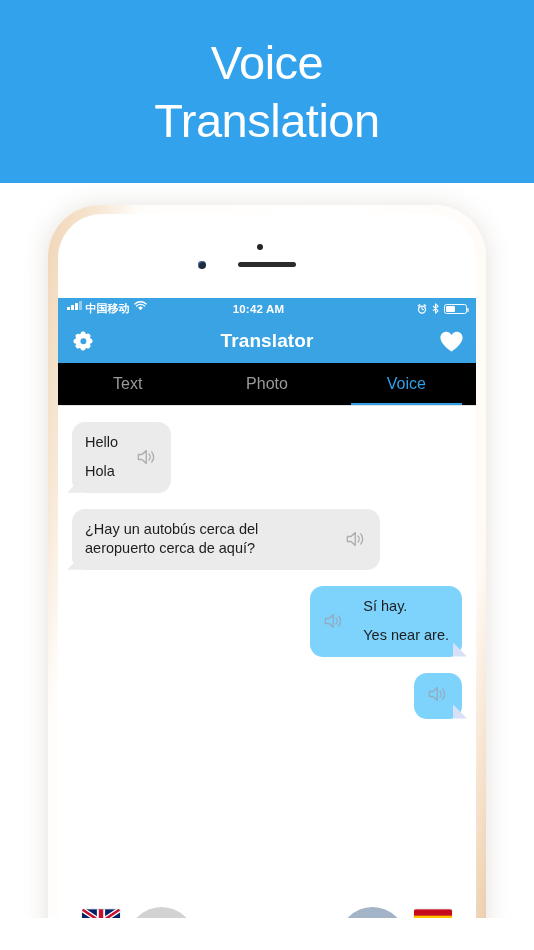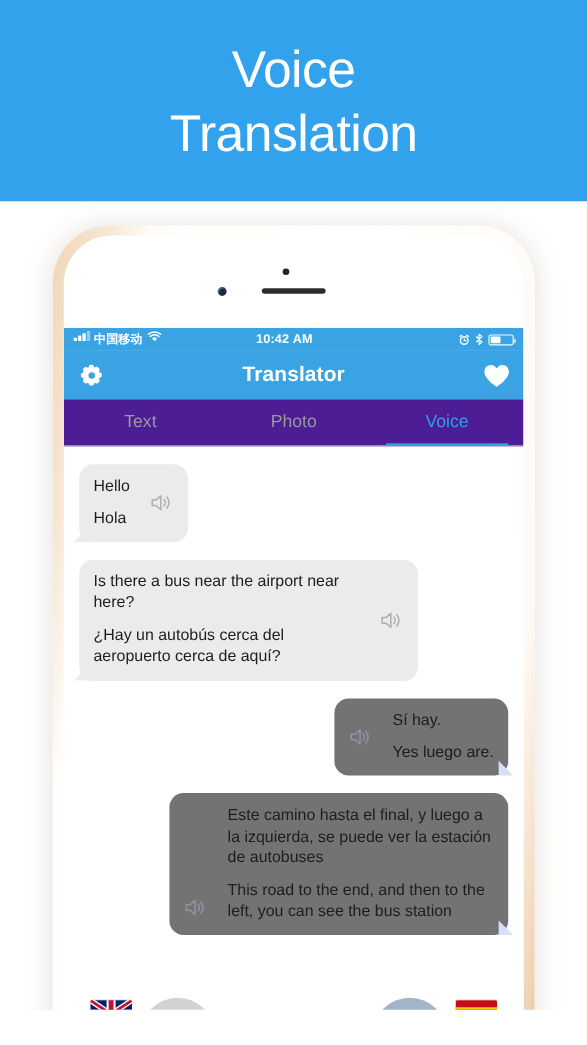--- a/index.html
+++ b/index.html
@@ -172,21 +172,21 @@
   }
   .nav-btn {
     width: 30px; height: 30px;
     display: flex; align-items: center; justify-content: center;
   }
 
   
   .tabs {
     height: 43px;
     display: flex;
-    background: #4c1d95;
+    background: #000000;
     border-bottom: 1px solid #e3e3e3;
   }
   .tab {
     flex: 1;
     display: flex;
     align-items: center;
     justify-content: center;
     font-size: 16px;
     color: #9a9a9a;
     position: relative;
@@ -218,21 +218,21 @@
     position: relative;
     max-width: 79%;
     border-radius: 13px;
     padding: 11px 13px;
     display: flex;
     align-items: center;
     gap: 18px;
     justify-content: center;
   }
   .bubble.gray { background: #ebebeb; }
-  .bubble.blue { background: #737373; }
+  .bubble.blue { background: #7dd3fc; }
 
   .bubble .texts { display: flex; flex-direction: column; gap: 10px; }
   .bubble .line {
     font-size: 14.5px;
     line-height: 1.34;
     color: #1d1d1f;
   }
   .bubble.blue .texts { text-align: left; }
 
   
@@ -394,56 +394,51 @@
                 <path d="M2.5 8.2 H6.4 L11.2 4 V18 L6.4 13.8 H2.5 Z" fill="none" stroke="#9d9d9d" stroke-width="1.5" stroke-linejoin="round"></path>
                 <path d="M14.2 7.8 a4.6 4.6 0 0 1 0 6.4" fill="none" stroke="#9d9d9d" stroke-width="1.5" stroke-linecap="round"></path>
                 <path d="M17.1 5.4 a8.2 8.2 0 0 1 0 11.2" fill="none" stroke="#9d9d9d" stroke-width="1.5" stroke-linecap="round"></path>
               </svg>
             </div>
           </div>
 
           <div class="row left">
             <div class="bubble gray">
               <div class="texts">
-                <div class="line">Is there a bus near the airport near here?</div>
                 <div class="line">¿Hay un autobús cerca del aeropuerto cerca de aquí?</div>
               </div>
               <svg class="spk" width="22" height="20" viewBox="0 0 24 22">
                 <path d="M2.5 8.2 H6.4 L11.2 4 V18 L6.4 13.8 H2.5 Z" fill="none" stroke="#9d9d9d" stroke-width="1.5" stroke-linejoin="round"></path>
                 <path d="M14.2 7.8 a4.6 4.6 0 0 1 0 6.4" fill="none" stroke="#9d9d9d" stroke-width="1.5" stroke-linecap="round"></path>
                 <path d="M17.1 5.4 a8.2 8.2 0 0 1 0 11.2" fill="none" stroke="#9d9d9d" stroke-width="1.5" stroke-linecap="round"></path>
               </svg>
             </div>
           </div>
 
           <div class="row right">
             <div class="bubble blue">
               <svg class="spk" width="22" height="20" viewBox="0 0 24 22">
                 <path d="M2.5 8.2 H6.4 L11.2 4 V18 L6.4 13.8 H2.5 Z" fill="none" stroke="#9aa0b4" stroke-width="1.5" stroke-linejoin="round"></path>
                 <path d="M14.2 7.8 a4.6 4.6 0 0 1 0 6.4" fill="none" stroke="#9aa0b4" stroke-width="1.5" stroke-linecap="round"></path>
                 <path d="M17.1 5.4 a8.2 8.2 0 0 1 0 11.2" fill="none" stroke="#9aa0b4" stroke-width="1.5" stroke-linecap="round"></path>
               </svg>
               <div class="texts">
                 <div class="line">Sí hay.</div>
-                <div class="line">Yes luego are.</div>
+                <div class="line">Yes near are.</div>
               </div>
             </div>
           </div>
 
           <div class="row right">
             <div class="bubble blue">
               <svg class="spk" width="22" height="20" viewBox="0 0 24 22" style="align-self:flex-end;margin-bottom:4px">
                 <path d="M2.5 8.2 H6.4 L11.2 4 V18 L6.4 13.8 H2.5 Z" fill="none" stroke="#9aa0b4" stroke-width="1.5" stroke-linejoin="round"></path>
                 <path d="M14.2 7.8 a4.6 4.6 0 0 1 0 6.4" fill="none" stroke="#9aa0b4" stroke-width="1.5" stroke-linecap="round"></path>
                 <path d="M17.1 5.4 a8.2 8.2 0 0 1 0 11.2" fill="none" stroke="#9aa0b4" stroke-width="1.5" stroke-linecap="round"></path>
               </svg>
-              <div class="texts">
-                <div class="line">Este camino hasta el final, y luego a la izquierda, se puede ver la estación de autobuses</div>
-                <div class="line">This road to the end, and then to the left, you can see the bus station</div>
-              </div>
             </div>
           </div>
 
         </div>
 
         <div class="bottombar">
 
           <div class="side">
             <div class="lang-col">
               <div class="flag">

